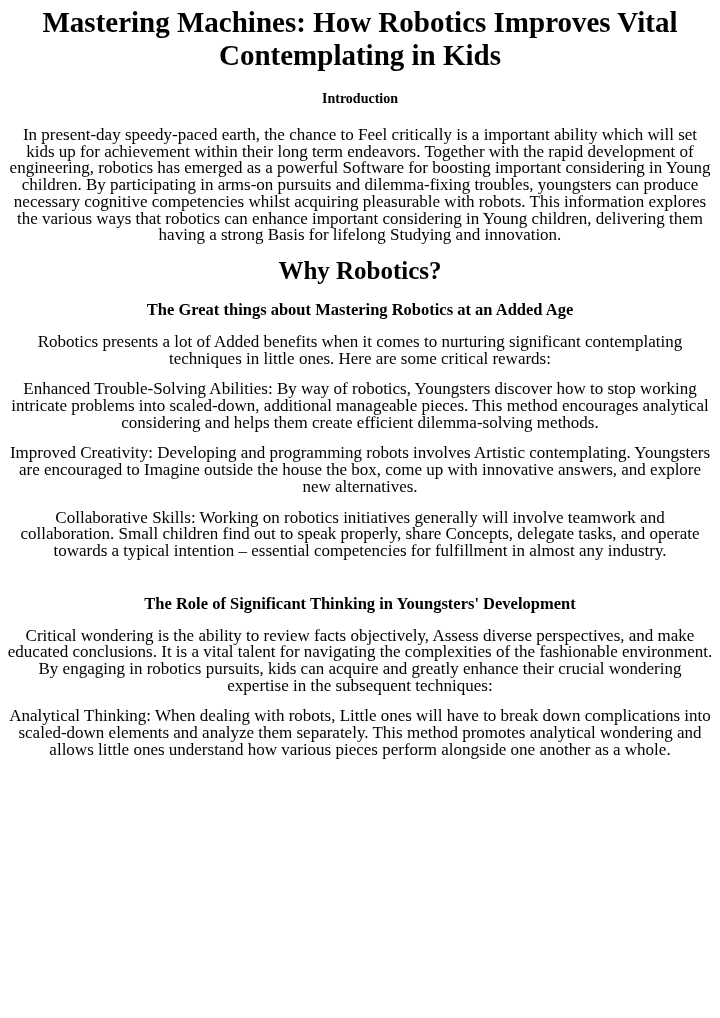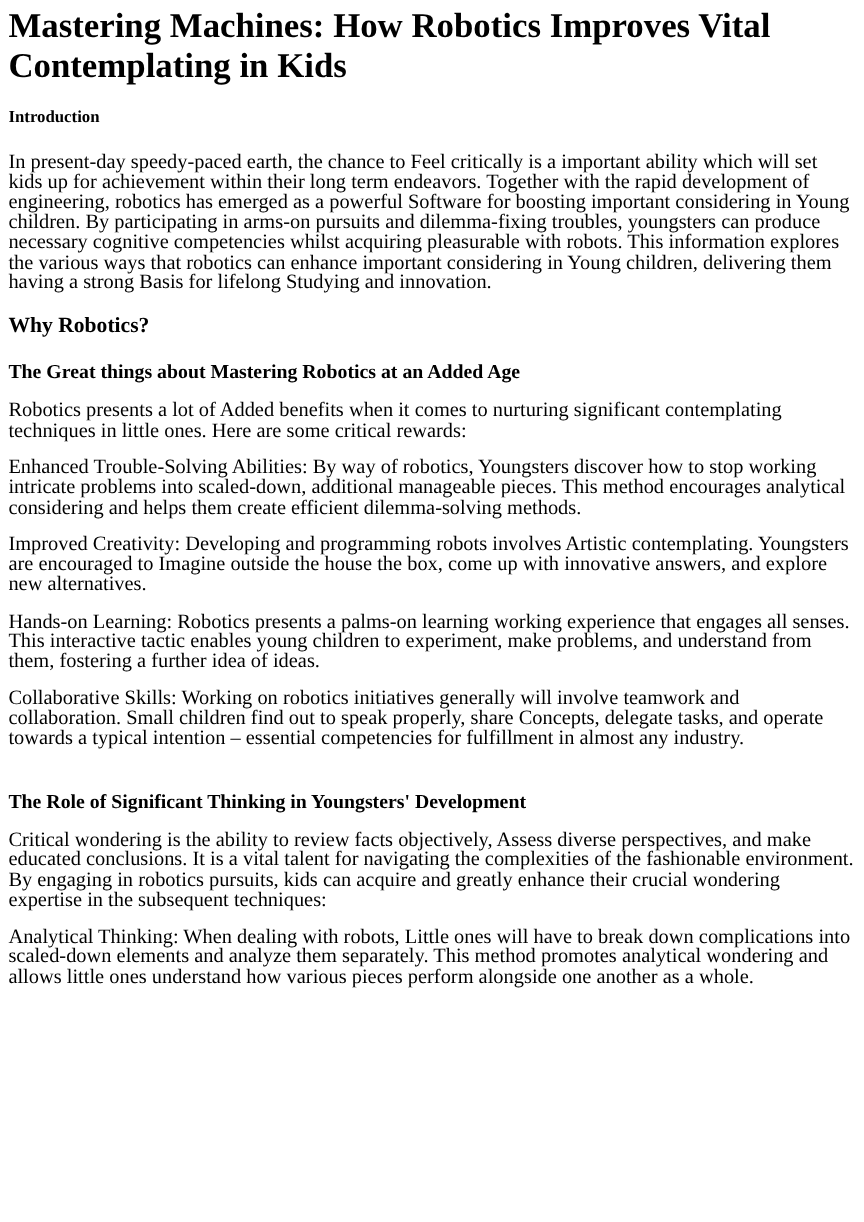--- a/index.html
+++ b/index.html
@@ -12,35 +12,36 @@
     height: 1018px;
     background: #ffffff;
     color: #000000;
     font-family: "Liberation Serif", "DejaVu Serif", serif;
     overflow: hidden;
   }
   .page {
     width: 720px;
     height: 1018px;
     padding: 6px 7px 0 7px;
+    text-align: center;
   }
   h1 {
     font-size: 29px;
     line-height: 33px;
     font-weight: bold;
     margin: 0 0 14px 0;
   }
   h2 {
     font-size: 14px;
     line-height: 25px;
     font-weight: bold;
     margin: 6px 0 16px 0;
   }
   h2.why {
-    font-size: 18px;
+    font-size: 25px;
     line-height: 26px;
   }
   h3 {
     font-size: 16.5px;
     line-height: 20px;
     font-weight: bold;
     margin: 16px 0 14px 0;
   }
   h3.tight {
     margin-top: 6px;
@@ -68,21 +69,20 @@
   <h2 class="why">Why Robotics?</h2>
 
   <h3>The Great things about Mastering Robotics at an Added Age</h3>
 
   <p>Robotics presents a lot of Added benefits when it comes to nurturing significant contemplating techniques in little ones. Here are some critical rewards:</p>
 
   <p>Enhanced Trouble-Solving Abilities: By way of robotics, Youngsters discover how to stop working intricate problems into scaled-down, additional manageable pieces. This method encourages analytical considering and helps them create efficient dilemma-solving methods.</p>
 
   <p>Improved Creativity: Developing and programming robots involves Artistic contemplating. Youngsters are encouraged to Imagine outside the house the box, come up with innovative answers, and explore new alternatives.</p>
 
-  <p>Hands-on Learning: Robotics presents a palms-on learning working experience that engages all senses. This interactive tactic enables young children to experiment, make problems, and understand from them, fostering a further idea of ideas.</p>
 
   <p>Collaborative Skills: Working on robotics initiatives generally will involve teamwork and collaboration. Small children find out to speak properly, share Concepts, delegate tasks, and operate towards a typical intention – essential competencies for fulfillment in almost any industry.</p>
 
   <div class="gap"></div>
 
 
   <h3 class="tight">The Role of Significant Thinking in Youngsters' Development</h3>
 
   <p>Critical wondering is the ability to review facts objectively, Assess diverse perspectives, and make educated conclusions. It is a vital talent for navigating the complexities of the fashionable environment. By engaging in robotics pursuits, kids can acquire and greatly enhance their crucial wondering expertise in the subsequent techniques:</p>
 

